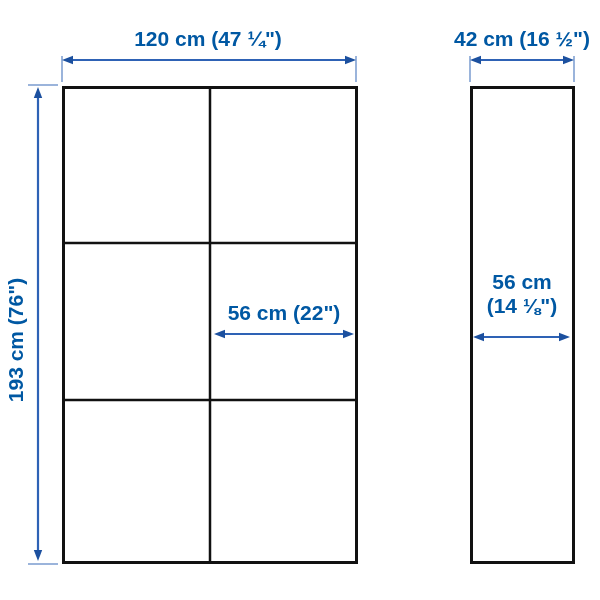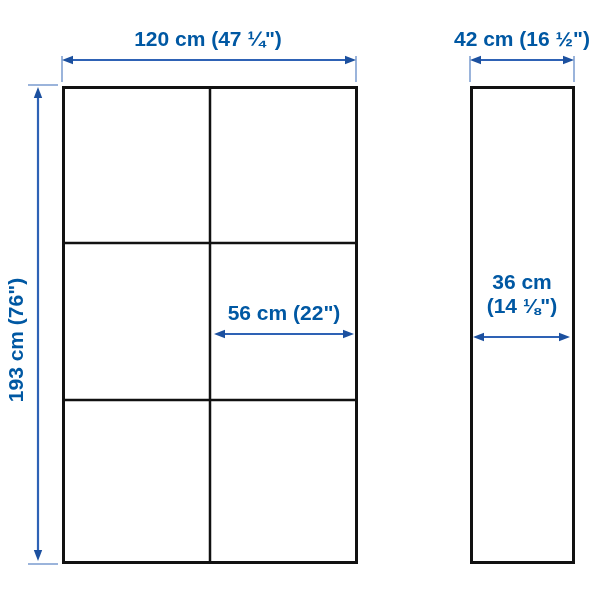--- a/index.html
+++ b/index.html
@@ -102,15 +102,15 @@
   </svg>
 
   <div class="dim-label label-front-width">120 cm (47 ¼")</div>
 
   <div class="dim-label label-side-depth">42 cm (16 ½")</div>
 
   <div class="dim-label label-height">193 cm (76")</div>
 
   <div class="dim-label label-door-width">56 cm (22")</div>
 
-  <div class="dim-label label-inner-depth"><span>36 cm</span><br><span>(14 ⅛")</span></div>
+  <div class="dim-label label-inner-depth"><span>56 cm</span><br><span>(14 ⅛")</span></div>
 
 </div>
 
 </body></html>

